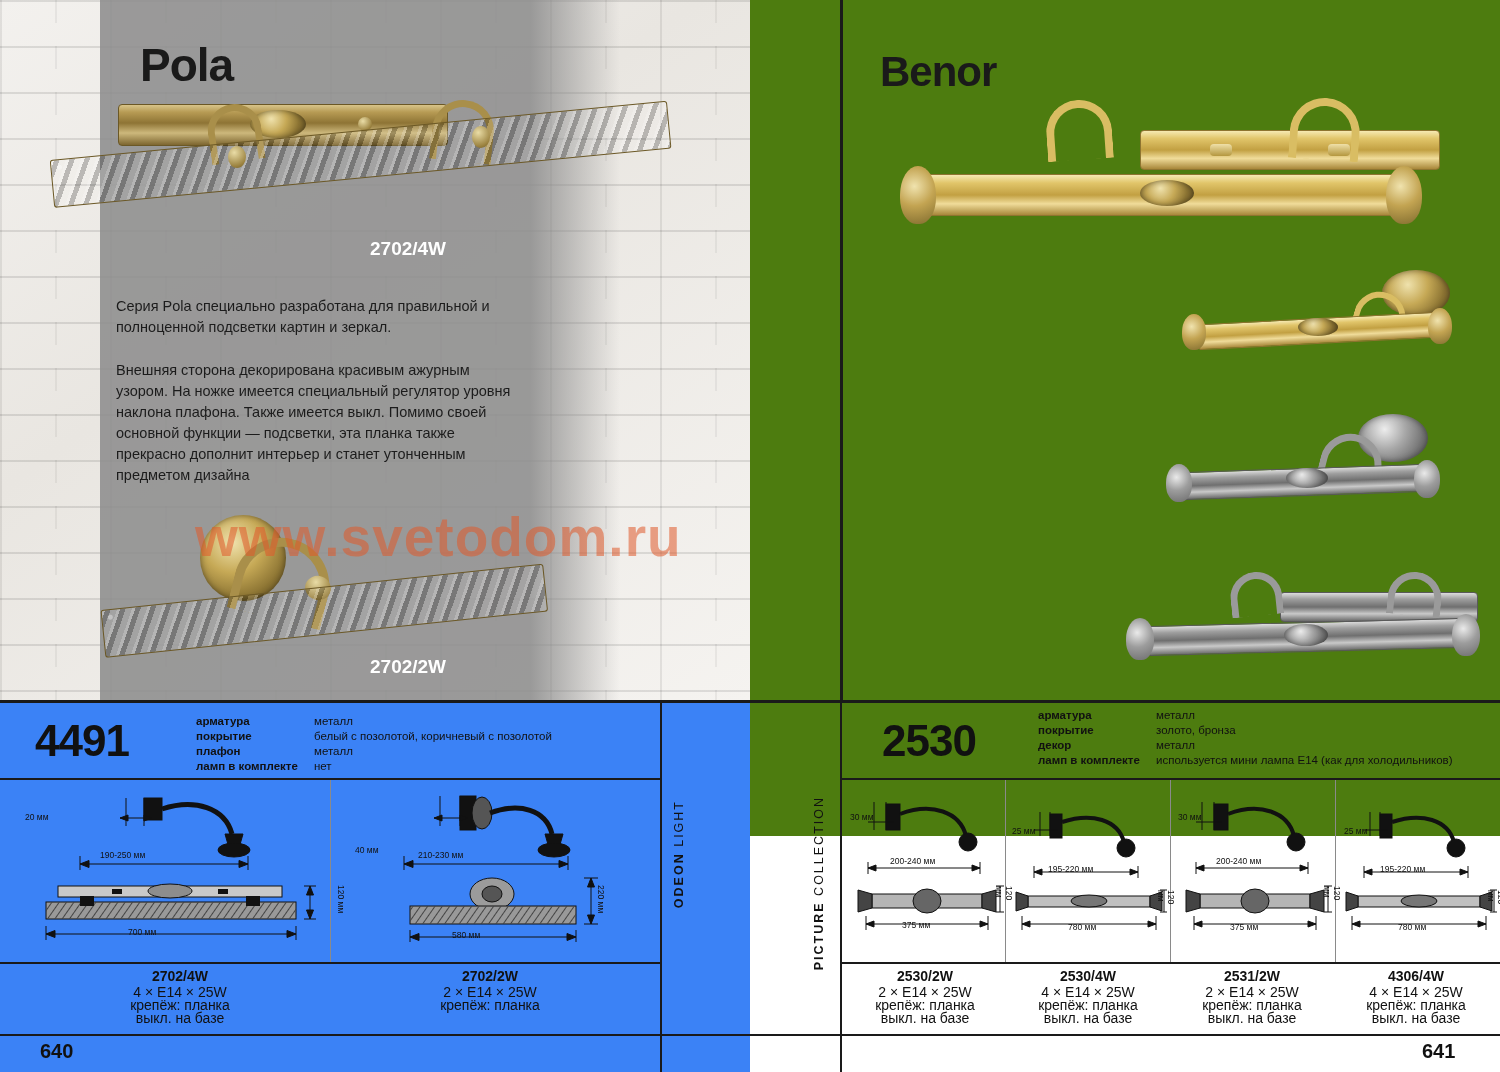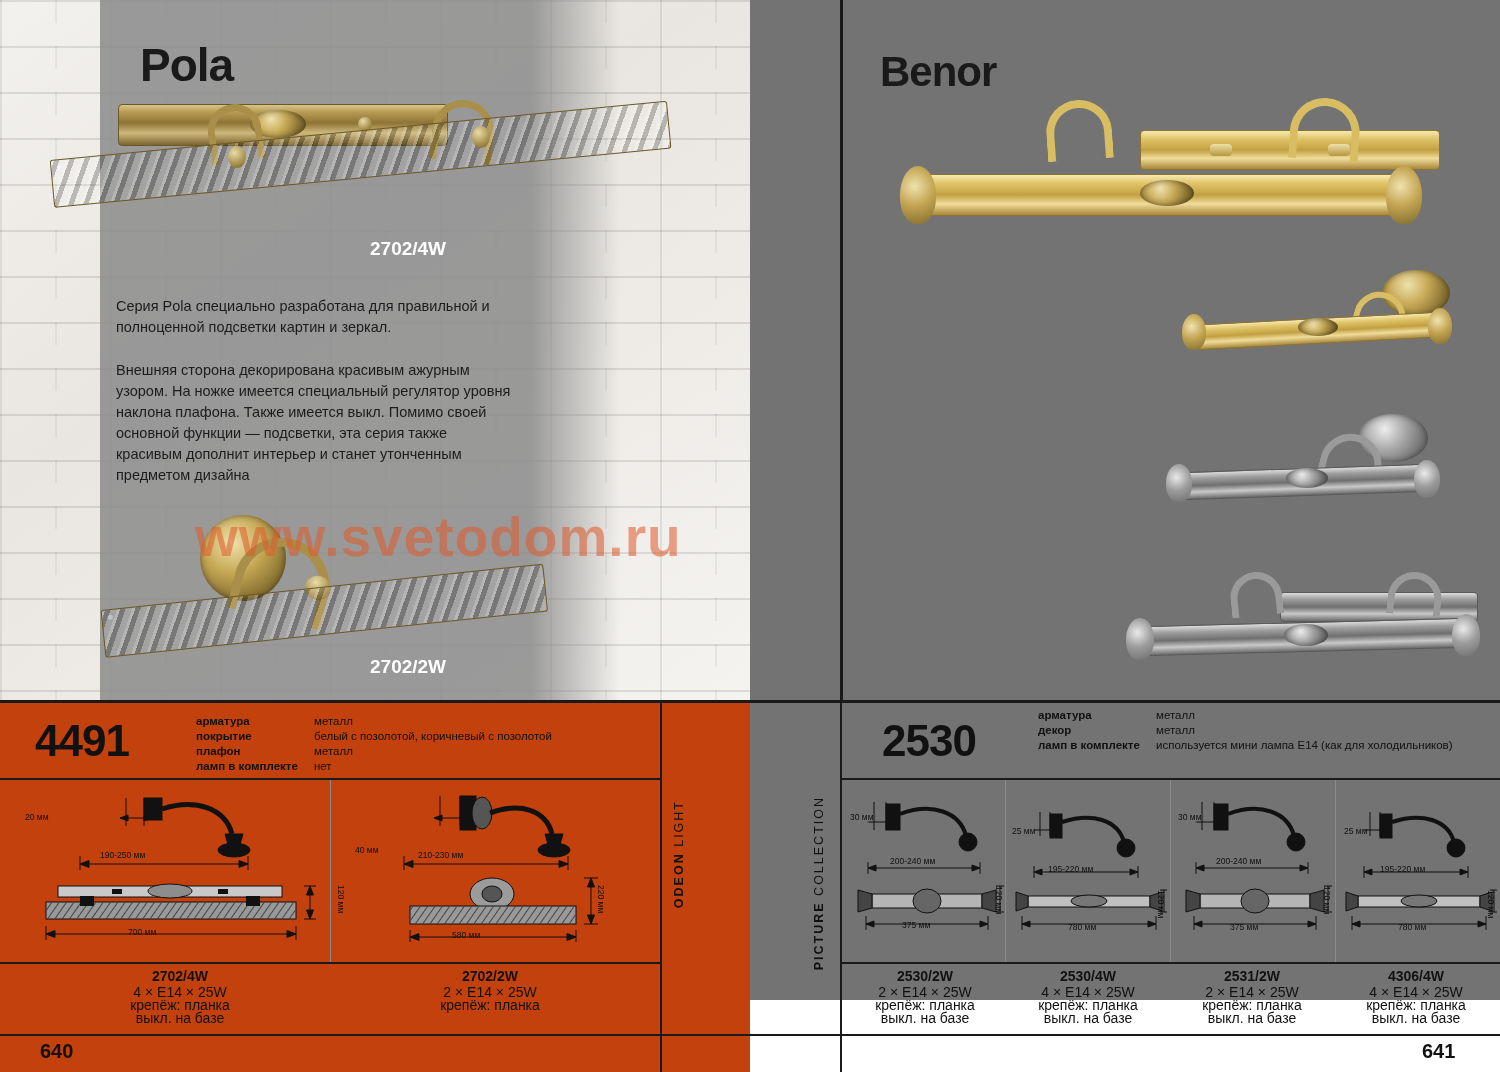--- a/index.html
+++ b/index.html
@@ -7,22 +7,22 @@
   body {
     width:1500px; height:1072px;
     font-family:"Liberation Sans", sans-serif;
     background:#ffffff;
     overflow:hidden;
     position:relative;
   }
   .page { position:absolute; top:0; left:0; width:1500px; height:1072px; }
 
   
-  .left-page { position:absolute; left:0; top:0; width:750px; height:1072px; background:#c2410c; }
-  .right-page { position:absolute; left:750px; top:0; width:750px; height:1000px; background:#737373; }
+  .left-page { position:absolute; left:0; top:0; width:750px; height:1072px; background:#3b82f6; }
+  .right-page { position:absolute; left:750px; top:0; width:750px; height:836px; background:#4d7c0f; }
 
   
   .brick {
     position:absolute; left:0; top:0; width:750px; height:700px;
     background:
       repeating-linear-gradient(to bottom, rgba(0,0,0,0.10) 0 2px, rgba(0,0,0,0) 2px 46px),
       repeating-linear-gradient(to right, rgba(0,0,0,0.08) 0 2px, rgba(0,0,0,0) 2px 110px),
       linear-gradient(145deg,#f3f1ee 0%, #e9e6e1 40%, #f5f3f0 100%);
   }
   .brick:after{
@@ -153,21 +153,21 @@
       <div class="arm" style="position:absolute; left:108px; top:14px; width:54px; height:58px; border-width:7px; transform:rotate(-8deg);"></div>
       <div class="arm" style="position:absolute; left:332px; top:10px; width:62px; height:62px; border-width:7px; transform:rotate(6deg);"></div>
 
       <div class="bar-brass orn" style="position:absolute; left:-48px; top:70px; width:620px; height:48px; transform:rotate(-5.5deg); transform-origin:left center;"></div>
       <div class="cap" style="position:absolute; left:128px; top:56px; width:18px; height:22px;"></div>
       <div class="cap" style="position:absolute; left:372px; top:36px; width:18px; height:22px;"></div>
     </div>
     <div class="code-label" style="left:370px; top:238px;">2702/4W</div>
 
     <div class="body-text" style="left:116px; top:296px; width:400px;">Серия Pola специально разработана для правильной и полноценной подсветки картин и зеркал.</div>
-    <div class="body-text" style="left:116px; top:360px; width:400px;">Внешняя сторона декорирована красивым ажурным узором. На ножке имеется специальный регулятор уровня наклона плафона. Также имеется выкл. Помимо своей основной функции — подсветки, эта серия также красивым дополнит интерьер и станет утонченным предметом дизайна</div>
+    <div class="body-text" style="left:116px; top:360px; width:400px;">Внешняя сторона декорирована красивым ажурным узором. На ножке имеется специальный регулятор уровня наклона плафона. Также имеется выкл. Помимо своей основной функции — подсветки, эта планка также прекрасно дополнит интерьер и станет утонченным предметом дизайна</div>
 
     <div class="lamp" style="left:95px; top:500px; width:470px; height:180px;">
       <div class="rosette" style="position:absolute; left:105px; top:15px; width:86px; height:86px;"></div>
       <div class="arm" style="position:absolute; left:140px; top:38px; width:96px; height:82px; border-width:9px; transform:rotate(14deg);"></div>
       <div class="cap" style="position:absolute; left:210px; top:76px; width:26px; height:24px; transform:rotate(20deg);"></div>
       <div class="bar-brass orn" style="position:absolute; left:8px; top:110px; width:445px; height:48px; transform:rotate(-6deg); transform-origin:left center;"></div>
     </div>
     <div class="code-label" style="left:370px; top:656px;">2702/2W</div>
 
     <div class="rule" style="left:0; top:700px; width:750px; height:3px;"></div>
@@ -363,20 +363,21 @@
     <div class="rule" style="left:585px; top:780px; width:1px; height:182px; background:#8a8a8a;"></div>
 
     <div class="side-vert" style="left:62px; top:796px;">
       <b>PICTURE</b>&nbsp;<span>COLLECTION</span>
     </div>
 
     <div class="big-num" style="left:132px; top:716px;">2530</div>
 
     <div class="spec-table" style="left:288px; top:708px; width:460px;">
       <div class="spec-row"><span class="k" style="width:118px;">арматура</span><span>металл</span></div>
+      <div class="spec-row"><span class="k" style="width:118px;">покрытие</span><span>золото, бронза</span></div>
       <div class="spec-row"><span class="k" style="width:118px;">декор</span><span>металл</span></div>
       <div class="spec-row"><span class="k" style="width:118px;">ламп в комплекте</span><span>используется мини лампа Е14 (как для холодильников)</span></div>
     </div>
 
     <div class="tech" style="left:100px; top:790px; width:155px; height:165px;">
       <svg width="155" height="165" viewBox="0 0 155 165">
         <g stroke="#111" fill="none" stroke-width="1">
           <rect x="36" y="14" width="14" height="26" fill="#111"></rect>
           <path d="M50 24 C 82 12, 110 22, 116 46" stroke="#111" stroke-width="4"></path>
           <circle cx="118" cy="52" r="9" fill="#111"></circle>

